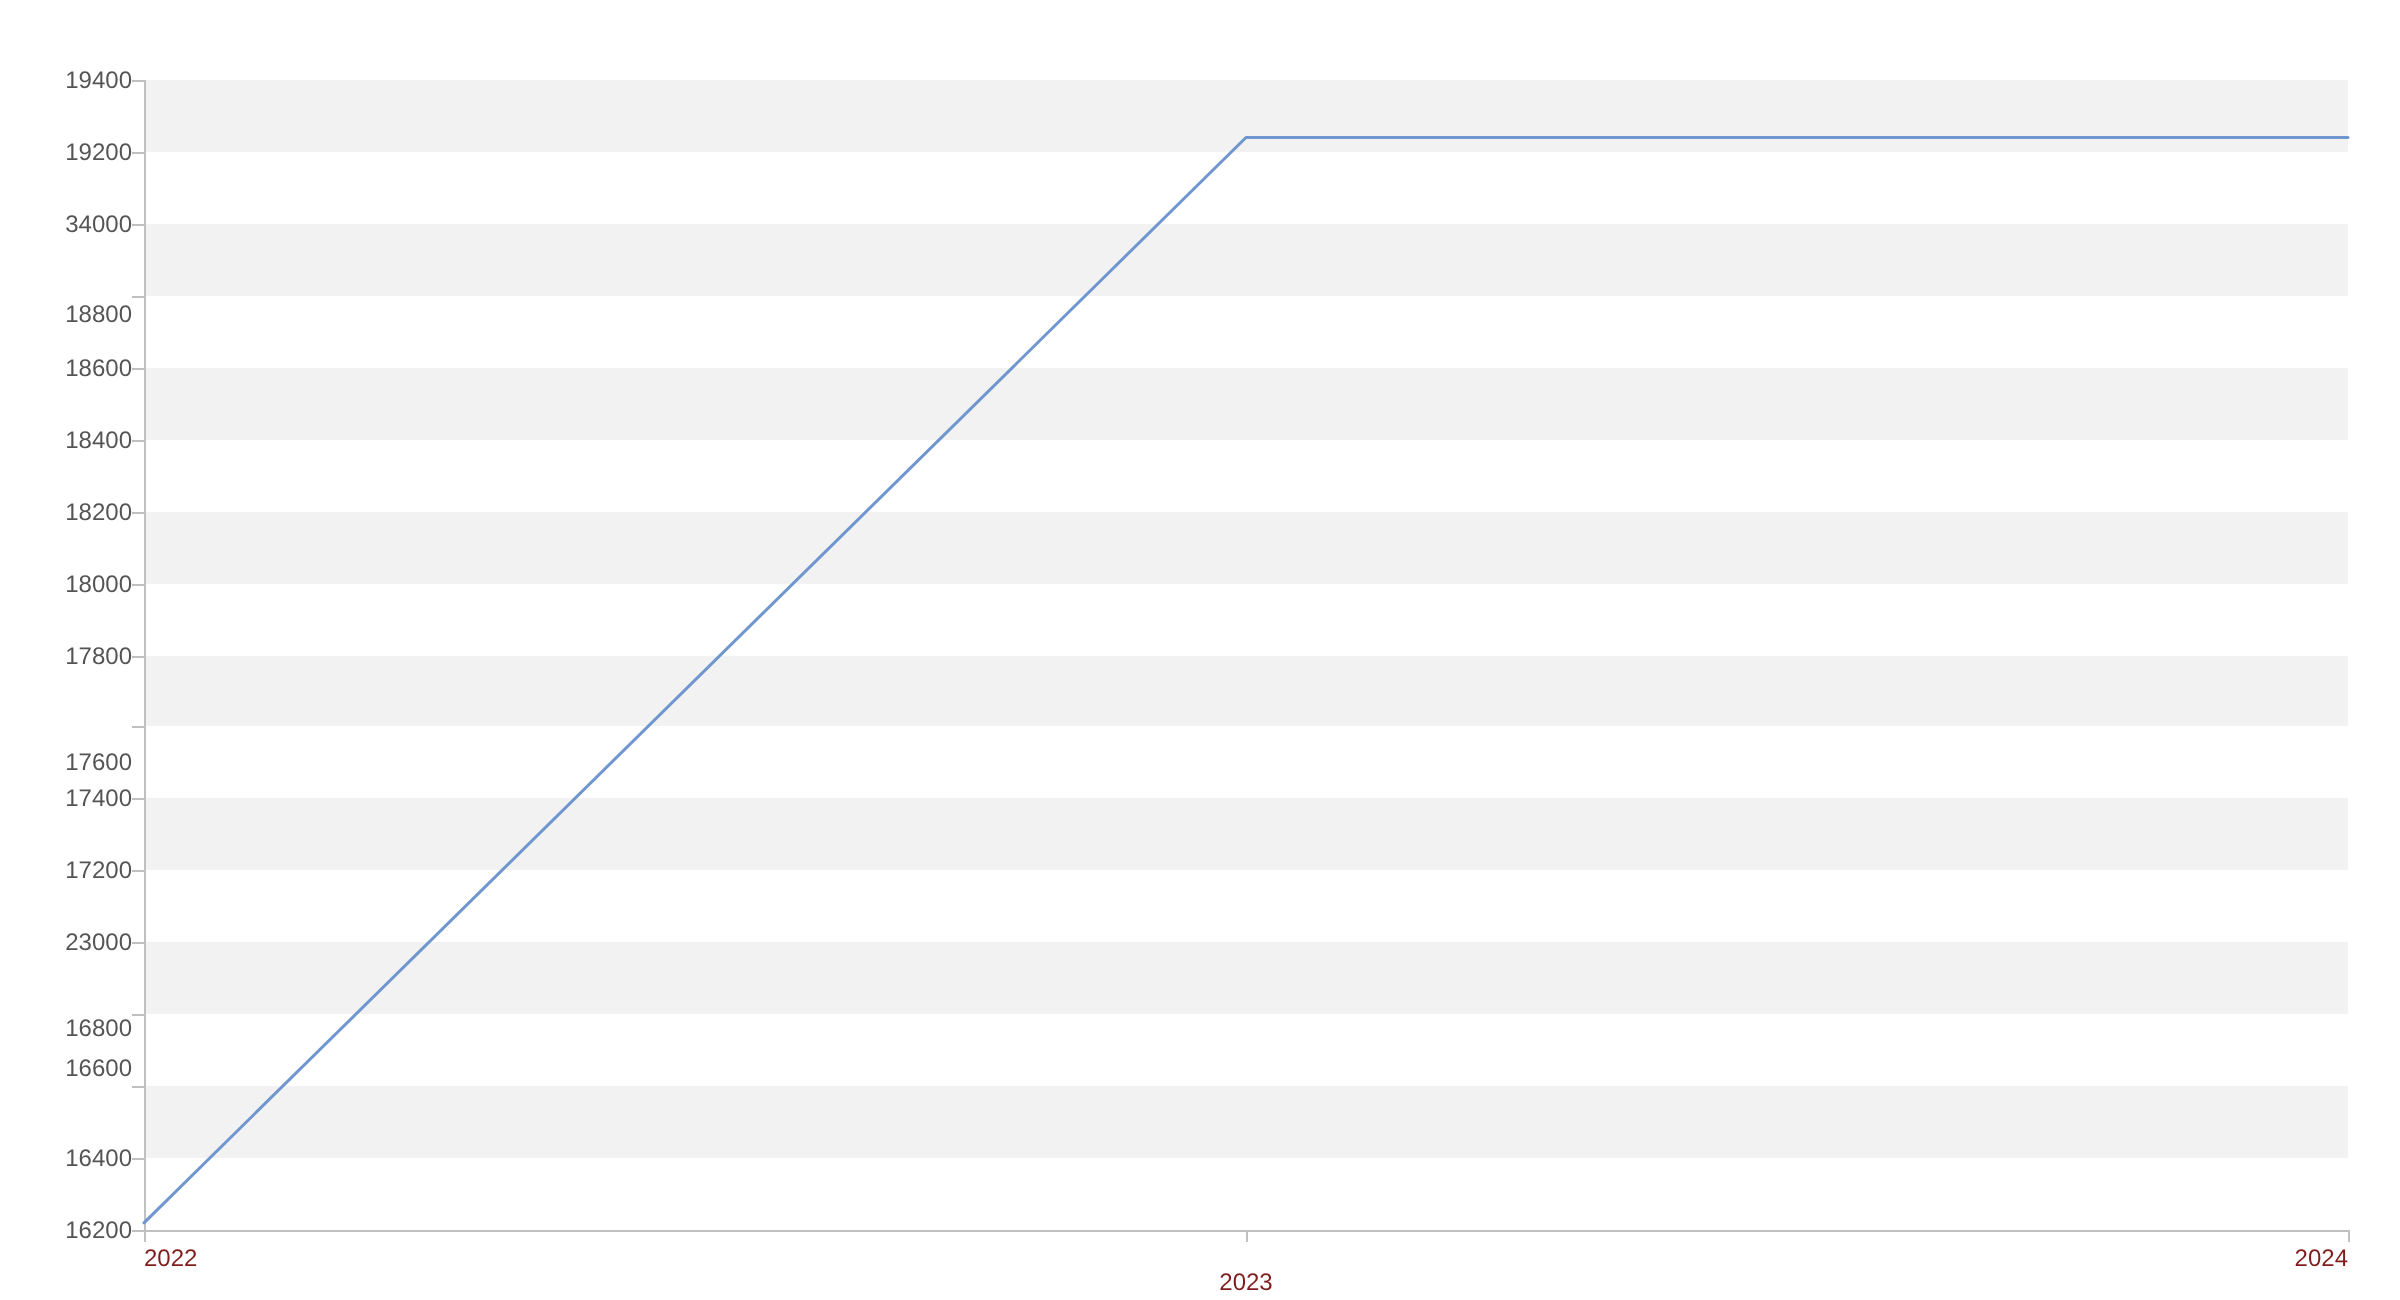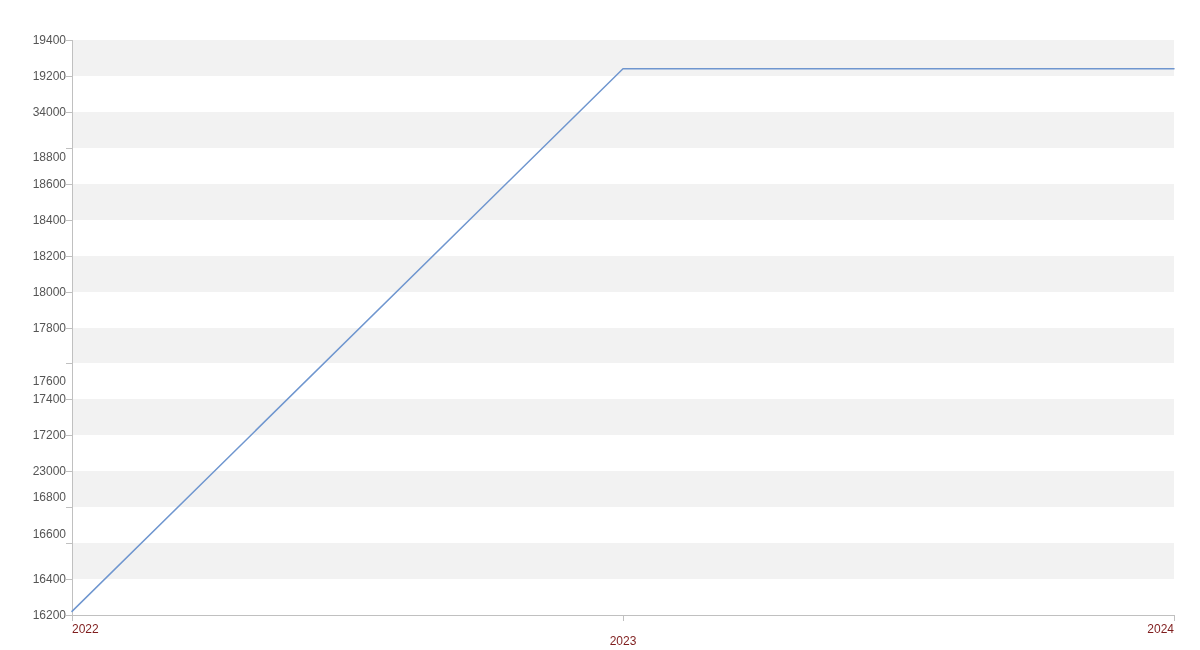--- a/index.html
+++ b/index.html
@@ -123,21 +123,21 @@
   </svg>
 
   <div id="yticks-holder">
       <div class="ytick" style="top: 615px;"></div>
       <div class="ylabel" style="top: 615px;">16200</div>
       <div class="ytick" style="top: 579.062px;"></div>
       <div class="ylabel" style="top: 579.062px;">16400</div>
       <div class="ytick" style="top: 543.125px;"></div>
       <div class="ylabel" style="top: 534px;">16600</div>
       <div class="ytick" style="top: 507.188px;"></div>
-      <div class="ylabel" style="top: 497px; margin-left: 20px;">16800</div>
+      <div class="ylabel" style="top: 514px; margin-left: 20px;">16800</div>
       <div class="ytick" style="top: 471.25px;"></div>
       <div class="ylabel" style="top: 471.25px;">23000</div>
       <div class="ytick" style="top: 435.312px;"></div>
       <div class="ylabel" style="top: 435.312px;">17200</div>
       <div class="ytick" style="top: 399.375px;"></div>
       <div class="ylabel" style="top: 399.375px;">17400</div>
       <div class="ytick" style="top: 363.438px;"></div>
       <div class="ylabel" style="top: 363.438px; margin-top: 18px;">17600</div>
       <div class="ytick" style="top: 327.5px;"></div>
       <div class="ylabel" style="top: 327.5px;">17800</div>

